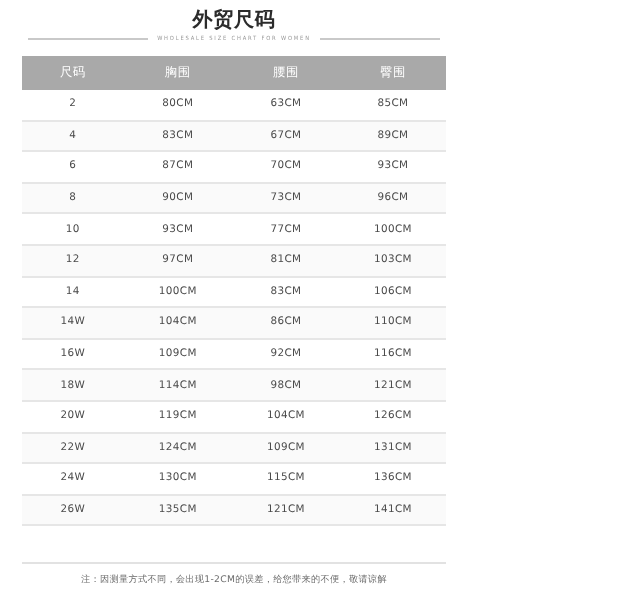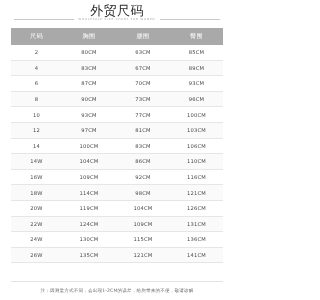--- a/index.html
+++ b/index.html
@@ -19,22 +19,22 @@
     height: 300px;
     box-sizing: border-box;
   }
 
   
   .header {
     padding-top: 5px;
     text-align: center;
   }
   .title {
-    font-size: 13px;
-    font-weight: normal;
+    font-size: 10px;
+    font-weight: bold;
     color: #2b2b2b;
     letter-spacing: 0.4px;
     line-height: 11px;
   }
   .subtitle-row {
     display: flex;
     align-items: center;
     justify-content: center;
     margin-top: 2px;
     padding: 0 14px;

